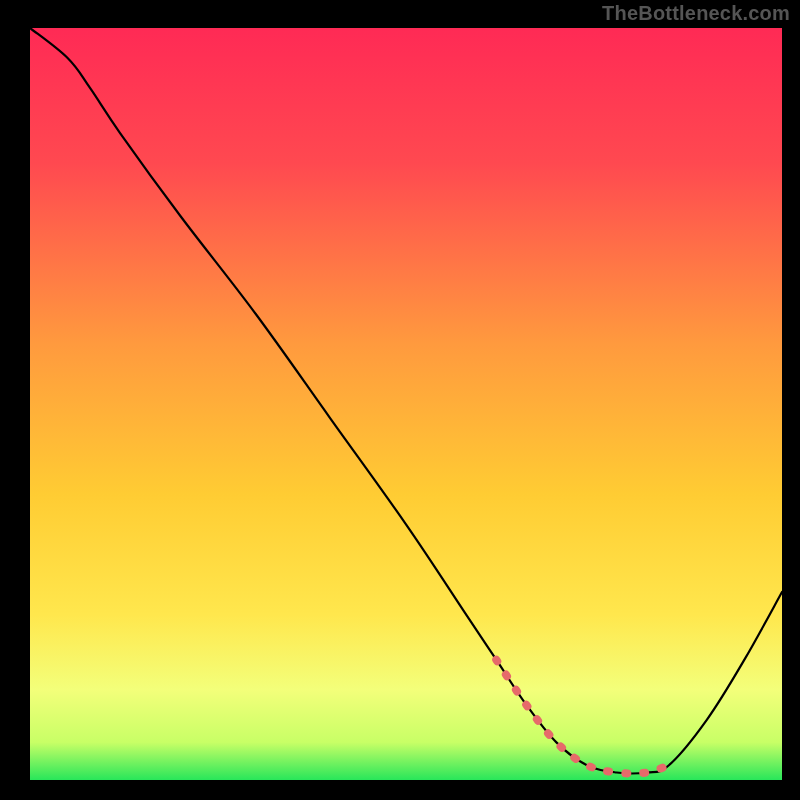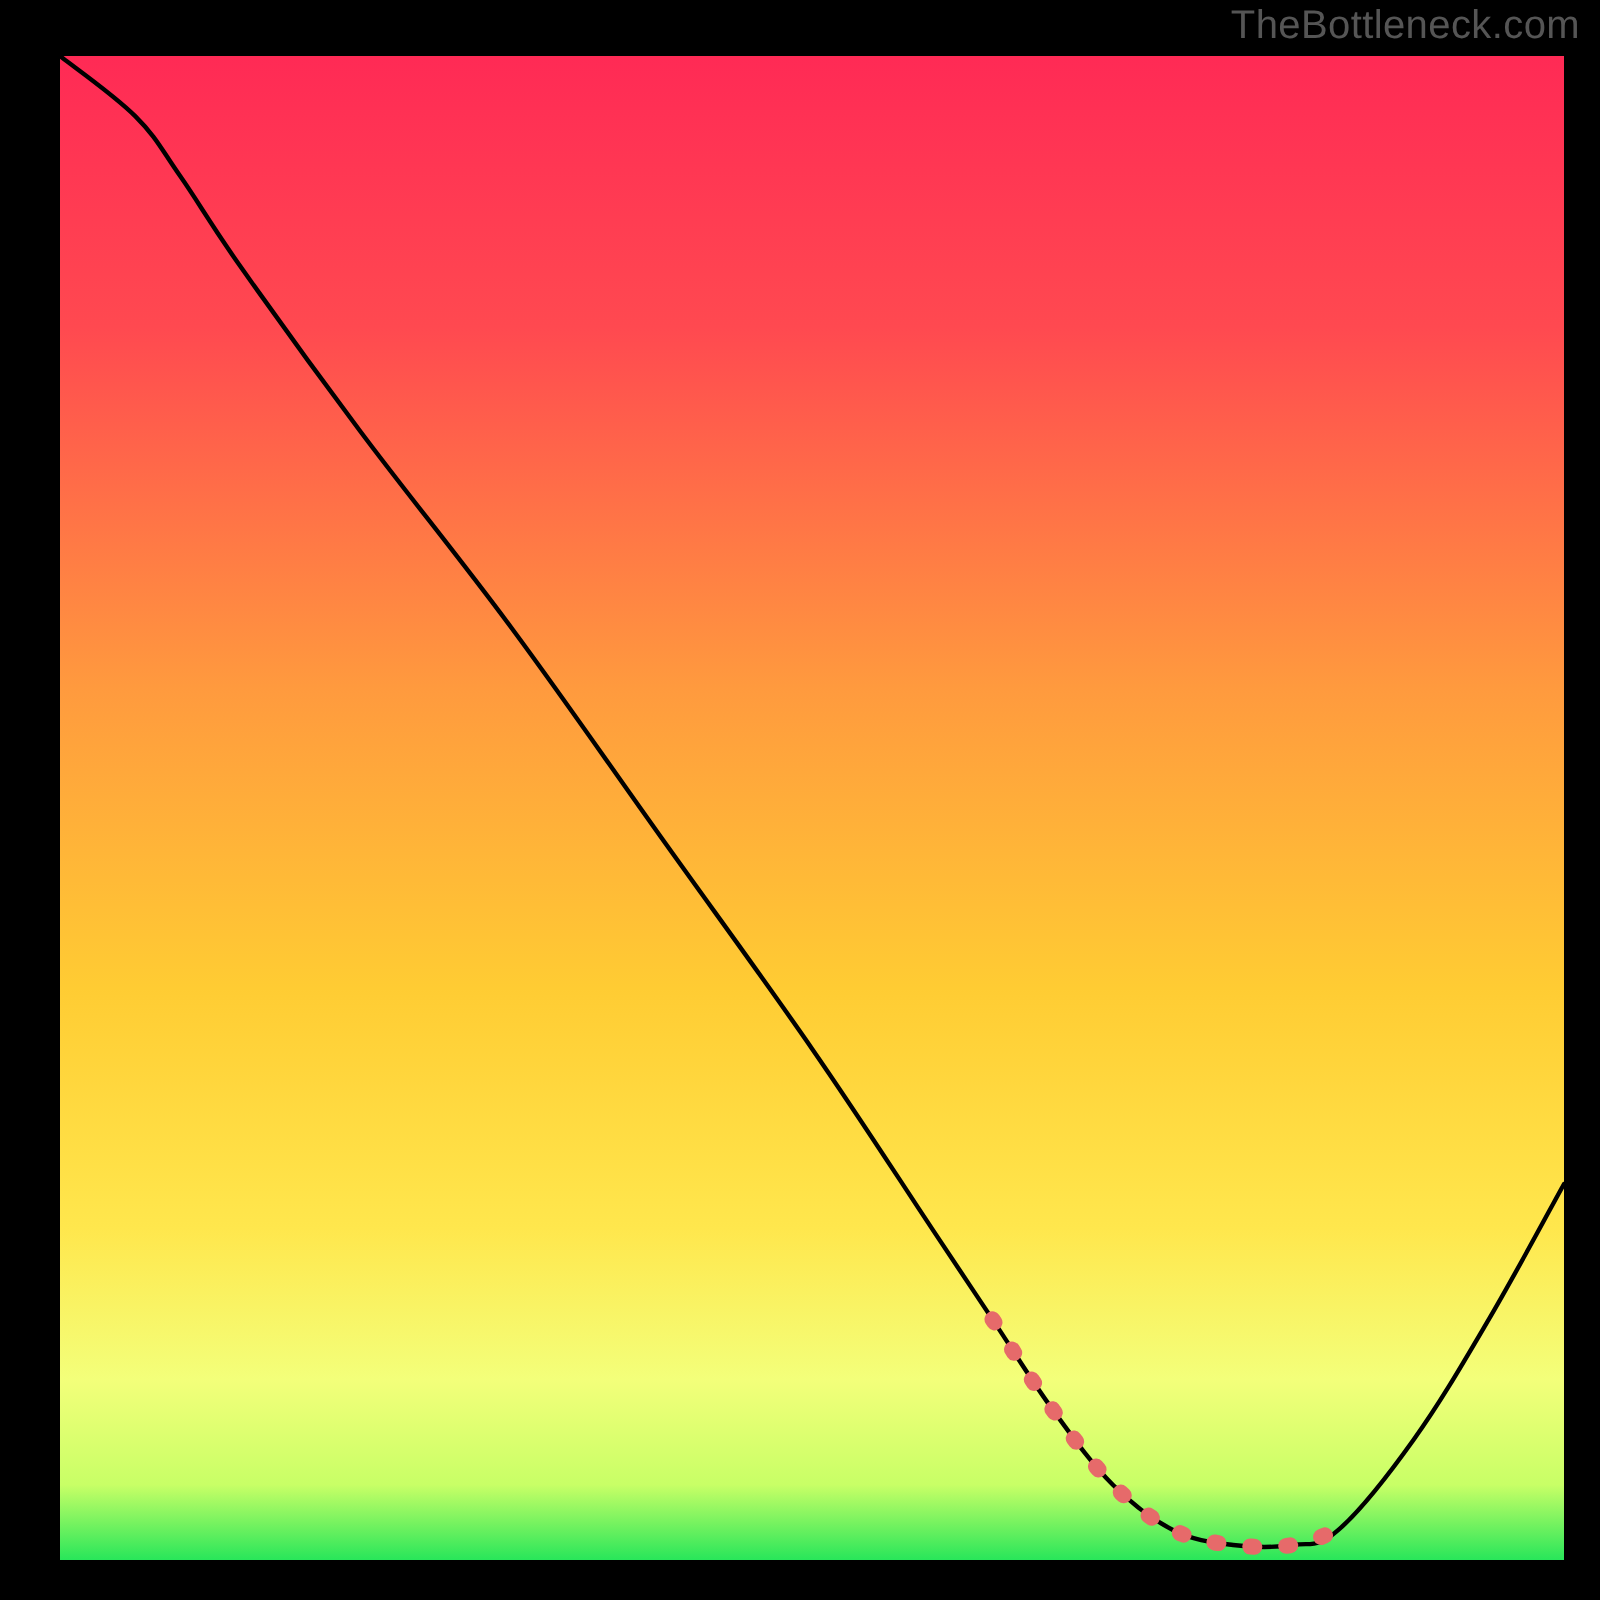--- a/index.html
+++ b/index.html
@@ -15,21 +15,21 @@
     position: relative;
     width: 800px;
     height: 800px;
   }
   .watermark {
     position: absolute;
     top: 2px;
     right: 10px;
     color: #555;
     font-size: 20px;
-    font-weight: 400;
+    font-weight: 700;
     letter-spacing: 0.2px;
     z-index: 5;
   }
   .plot {
     position: absolute;
     left: 30px;
     top: 28px;
     width: 752px;
     height: 752px;
   }

